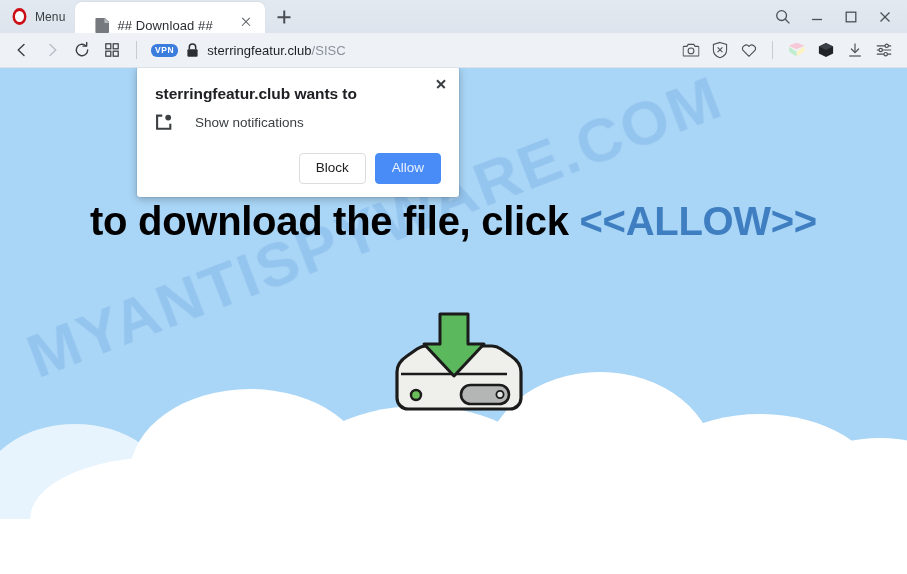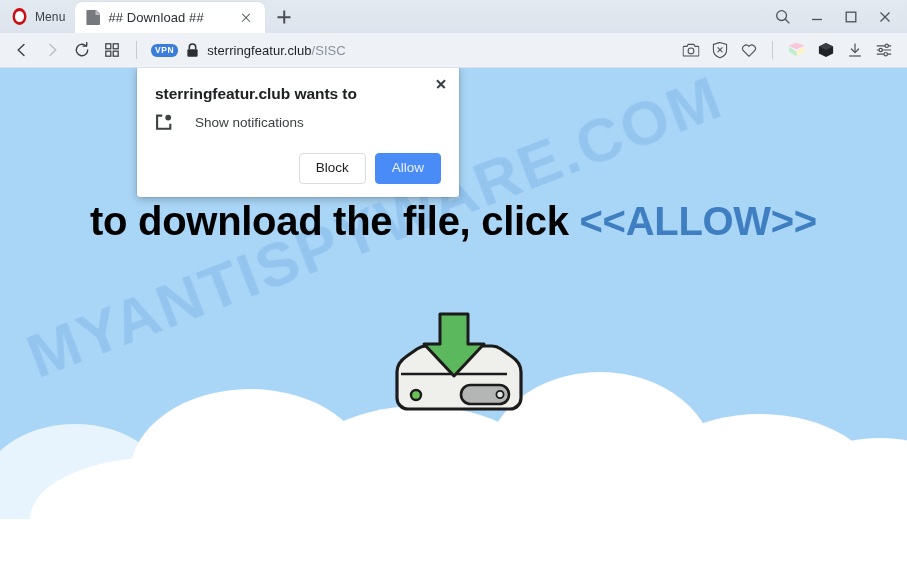--- a/index.html
+++ b/index.html
@@ -54,22 +54,22 @@
     color: #3b3e42;
     letter-spacing: .1px;
   }
 
   .tab {
     width: 190px;
     height: 31px;
     background: #fff;
     border-radius: 7px 7px 0 0;
     display: flex;
-    align-items: center;
-    padding: 0 8px 0 11px;
+    align-items: flex-end;
+    padding: 0 8px 0 20px;
     box-sizing: border-box;
     position: relative;
     box-shadow: 0 -1px 2px rgba(0,0,0,.05);
   }
   .tab-fav {
     width: 14px; height: 15px;
     flex: none;
     margin-right: 8px;
     position: relative;
   }

